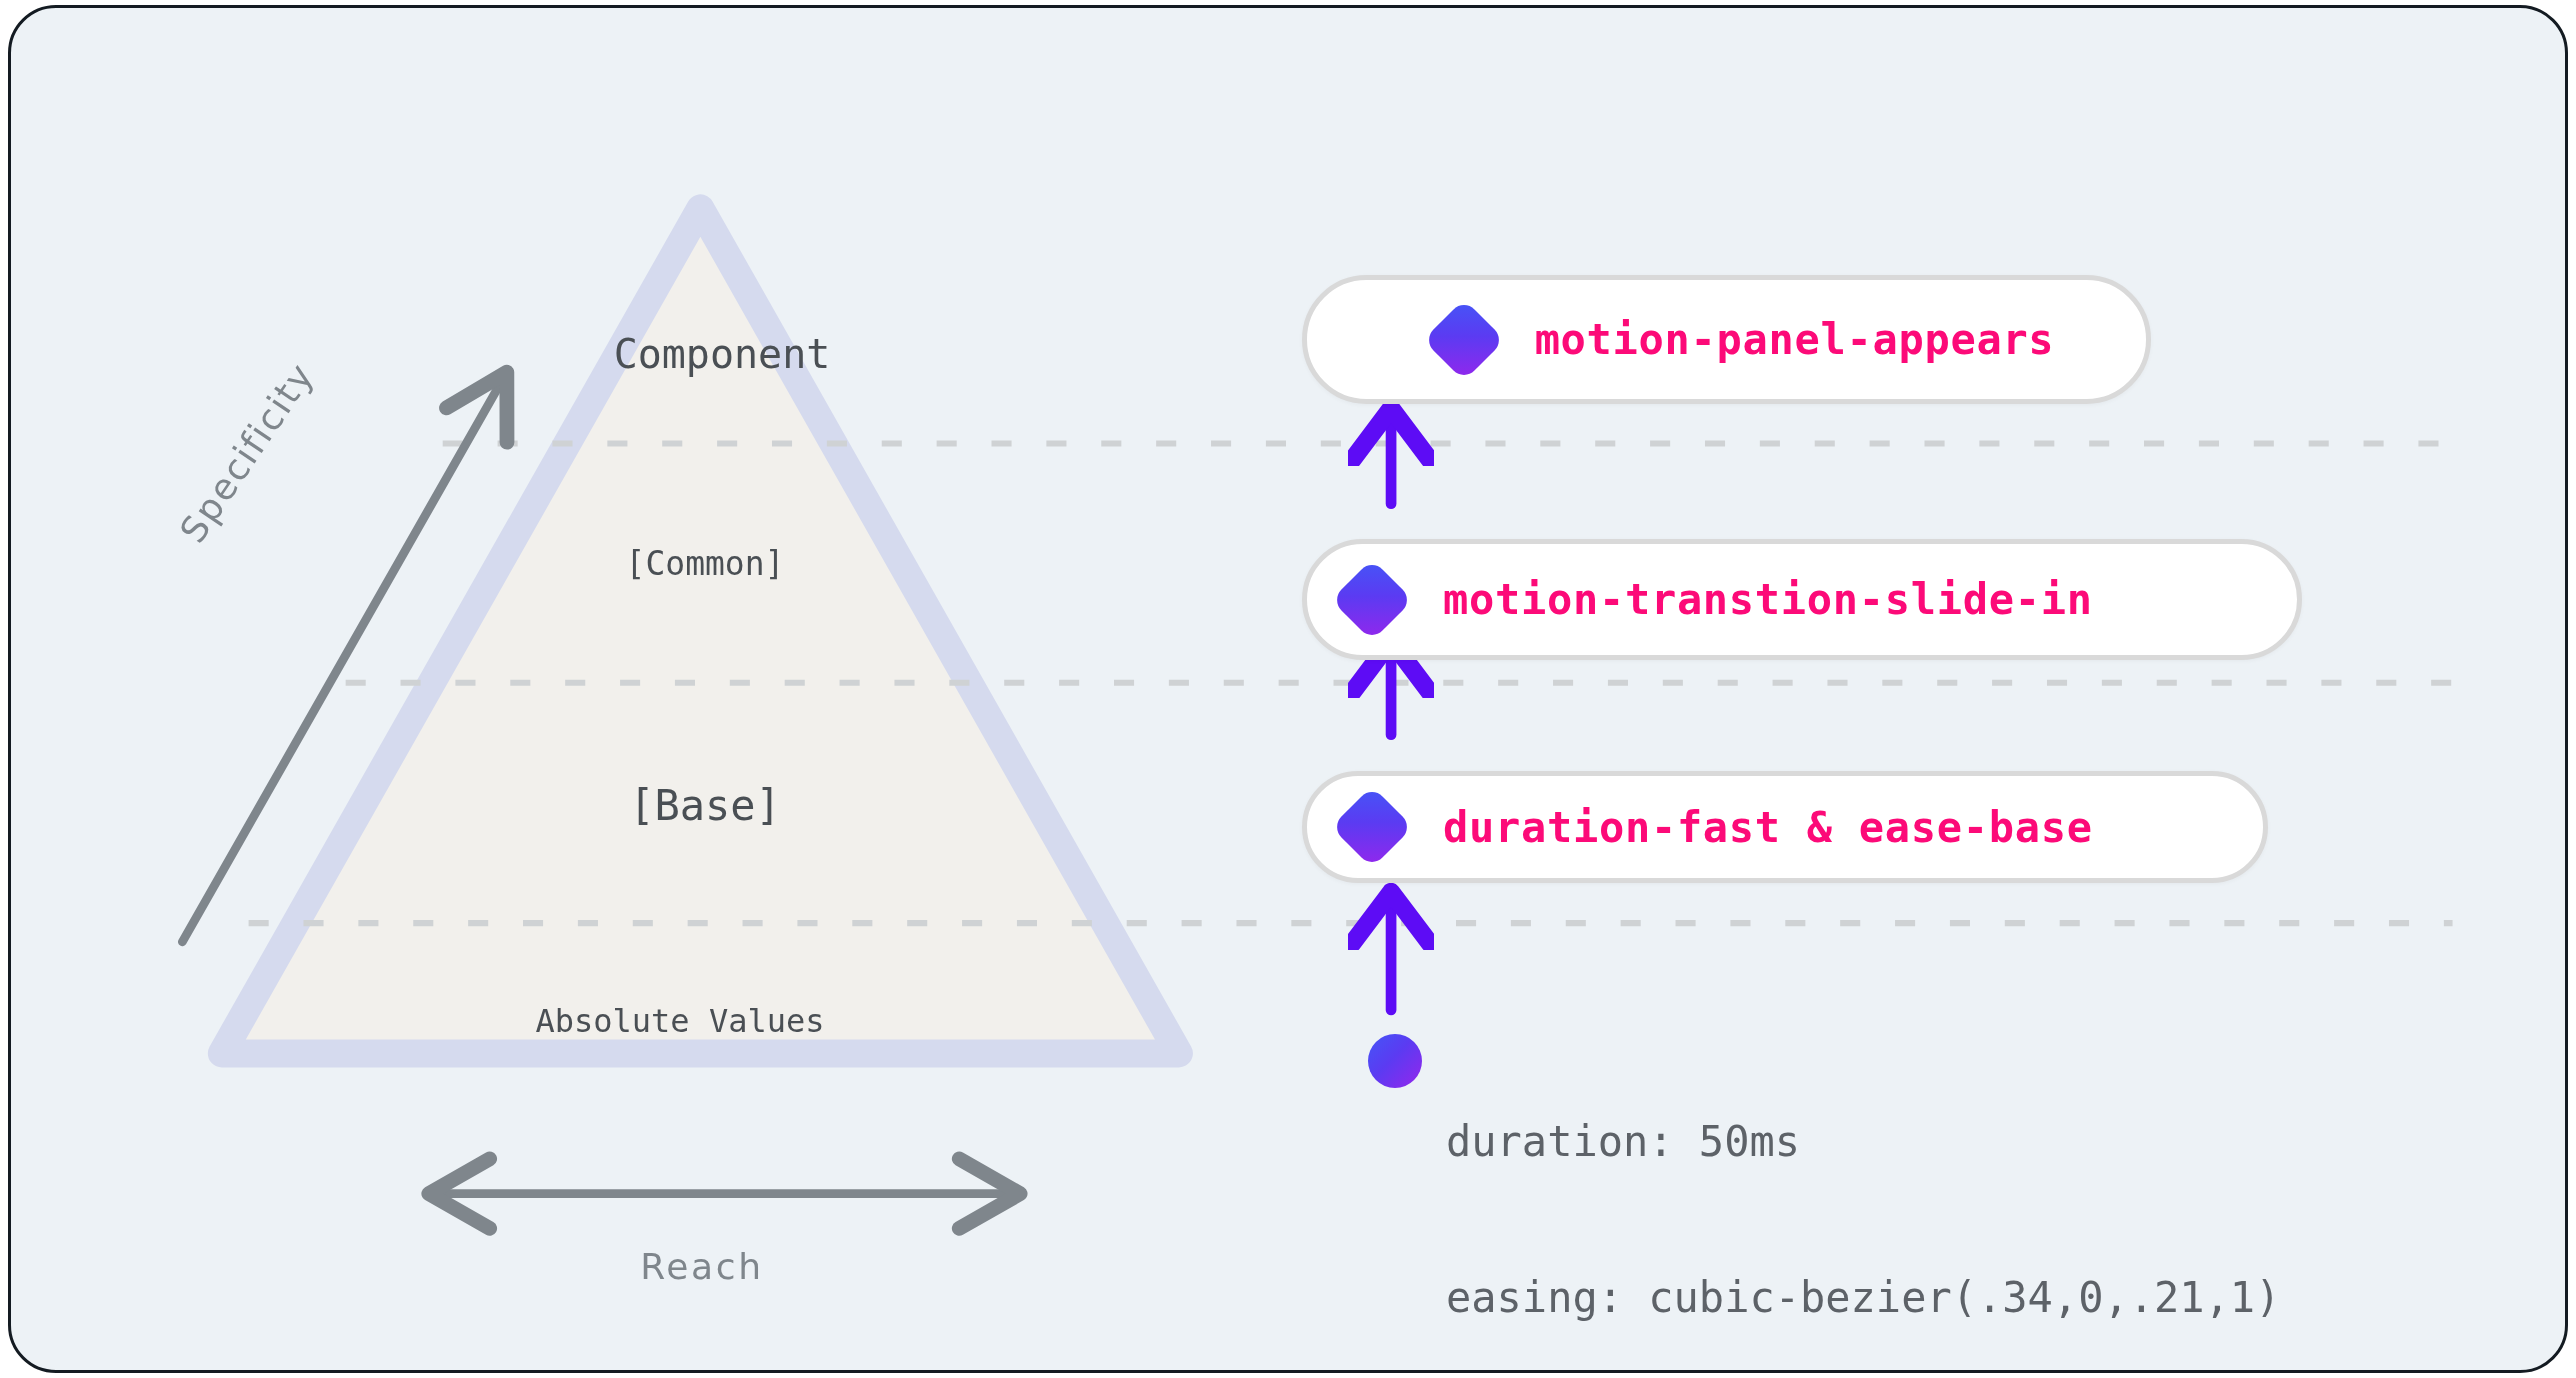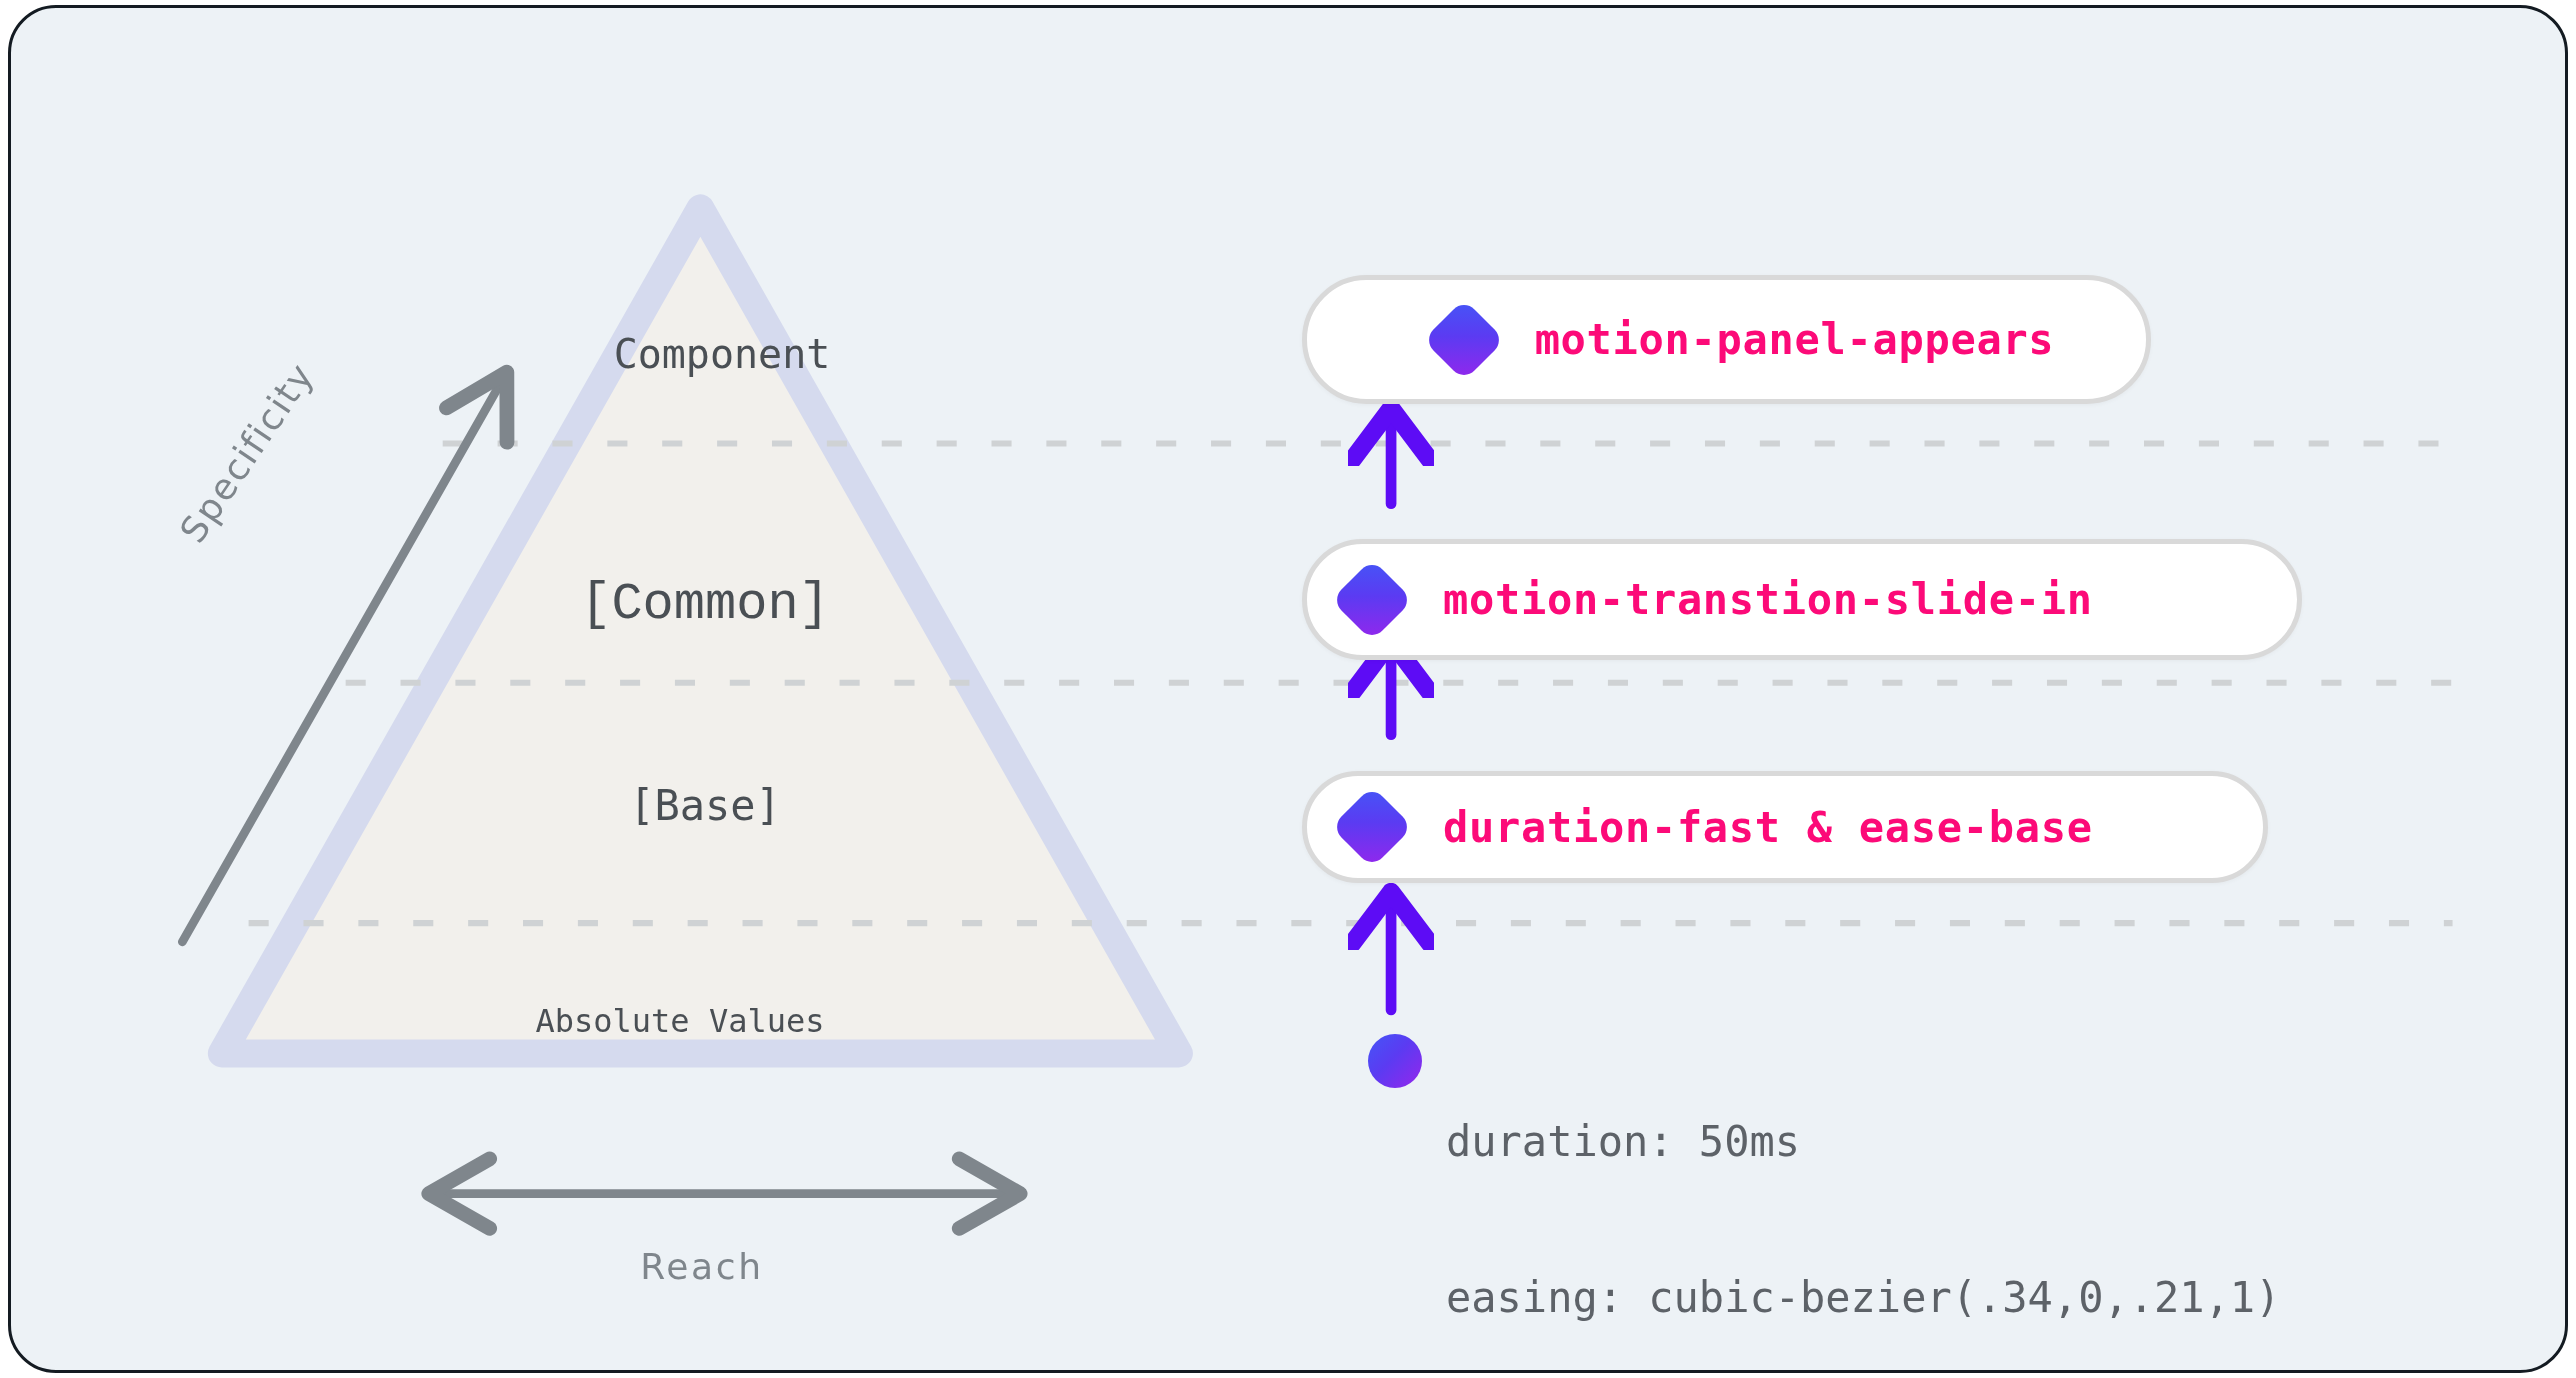--- a/index.html
+++ b/index.html
@@ -44,21 +44,21 @@
   .tier-label {
     position: absolute;
     color: #4a4f54;
     font-family: "DejaVu Sans Mono", "Liberation Mono", monospace;
     white-space: nowrap;
     text-align: center;
     transform: translateX(-50%);
     letter-spacing: 0px;
   }
   #lbl-component { left: 711px; top: 323px; font-size: 40px; }
-  #lbl-common    { left: 694px; top: 567px; font-size: 52px; font-family: Liberation Mono, monospace; }
+  #lbl-common    { left: 694px; top: 536px; font-size: 33px; }
   #lbl-base      { left: 694px; top: 773px; font-size: 42px; }
   #lbl-absolute  { left: 669px; top: 994px; font-size: 32px; }
 
   .axis-label {
     position: absolute;
     color: #7f868c;
     font-family: "DejaVu Sans", "Liberation Sans", sans-serif;
     font-size: 36px;
     white-space: nowrap;
   }

